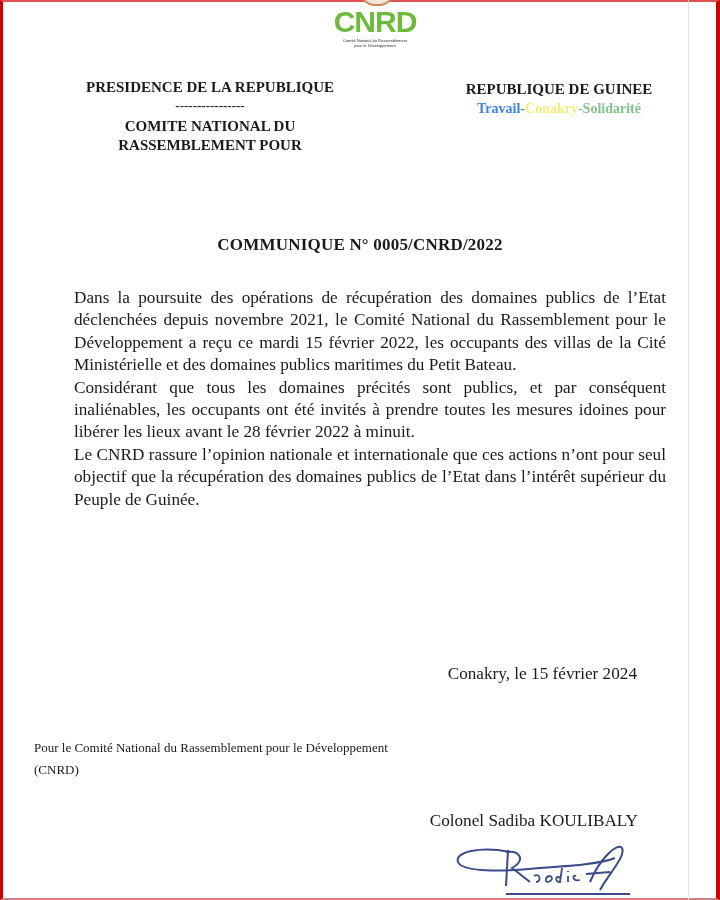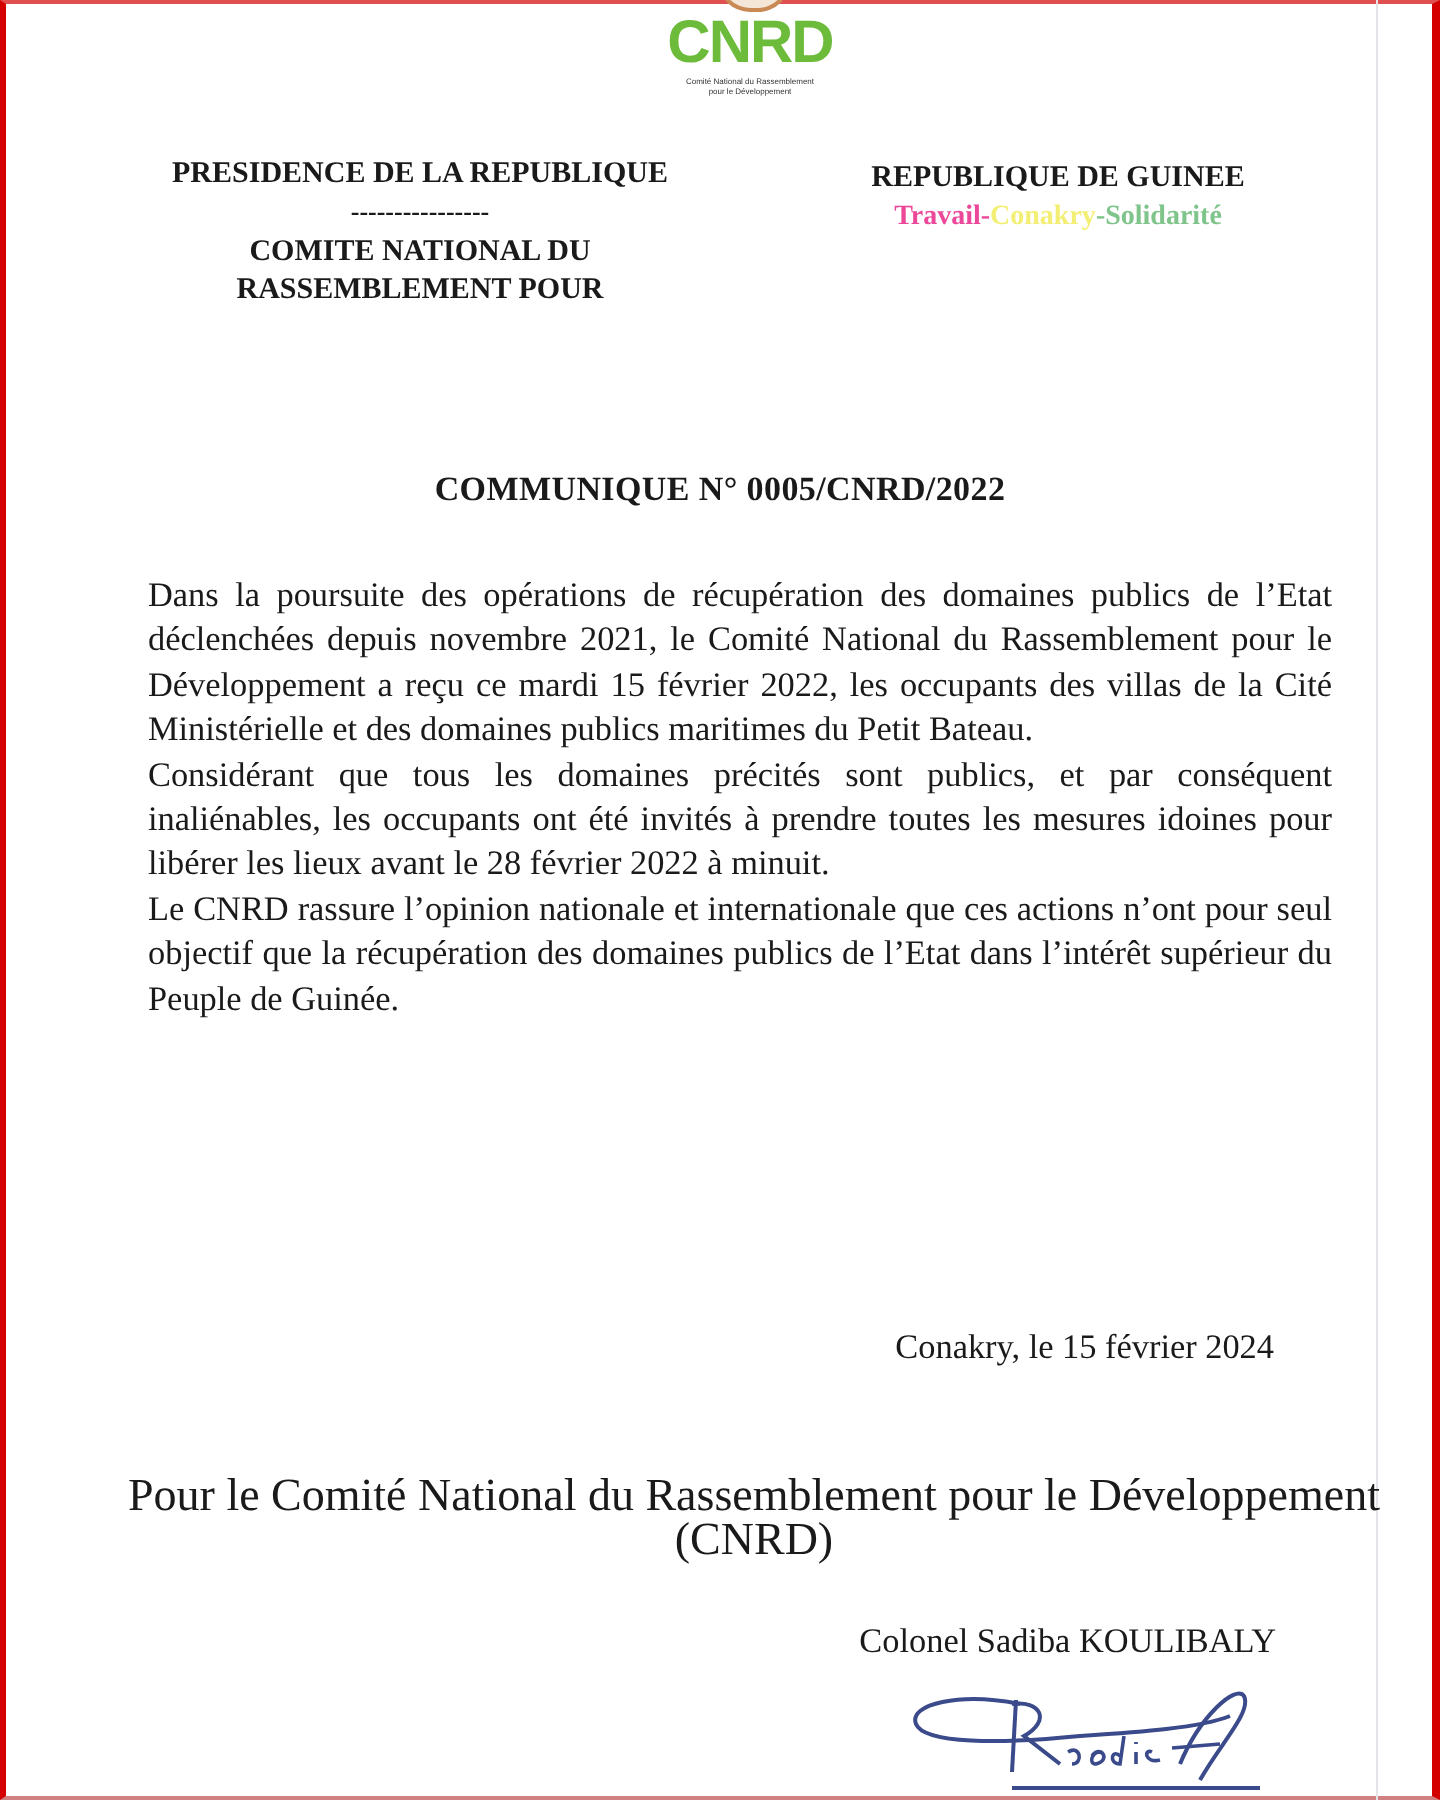--- a/index.html
+++ b/index.html
@@ -39,43 +39,43 @@
       position: absolute; left: 20px; top: 38px; width: 66px;
       font-family: "Liberation Sans", sans-serif; font-size: 4px; line-height: 5px;
       color: #333; text-align: center;
     }
     .left-head {
       position: absolute; left: 60px; top: 78px; width: 300px;
       text-align: center; font-weight: bold; font-size: 15px; line-height: 19px;
     }
     .left-head .dashes { letter-spacing: 0px; font-size: 13px; line-height: 14px; margin: 2px 0 4px; }
     .right-head {
-      position: absolute; left: 414px; top: 80px; width: 230px;
+      position: absolute; left: 444px; top: 80px; width: 230px;
       text-align: center; font-weight: bold; font-size: 15px; line-height: 19px;
     }
     .motto { font-size: 14px; }
-    .motto .m1 { color: #ec4899; margin-top: 36px; }
+    .motto .m1 { color: #3b82f6; margin-top: 36px; }
     .motto .m2 { color: #f3ef75; }
     .motto .m3 { color: #7fc48a; }
     .title {
       position: absolute; left: 0; top: 235px; width: 720px; text-align: center;
       font-weight: bold; font-size: 17px; letter-spacing: 0.2px;
     }
     .body {
       position: absolute; left: 74px; top: 287px; width: 592px;
       font-size: 17.2px; line-height: 22.4px; text-align: justify;
     }
     .body p { margin: 0; }
     .date {
       position: absolute; right: 83px; top: 664px;
       font-size: 17.2px;
     }
     .for-line {
-      position: absolute; left: 0; top: 737px; width: 720px; text-align: center;
-      font-size: 23px; line-height: 22px;
+      position: absolute; left: 0; top: 737px; width: 720px; text-align: left;
+      font-size: 13px; line-height: 22px;
     }
     .for-line div { margin-left: 34px; }
     .signer {
       position: absolute; right: 82px; top: 811px; font-size: 17.2px;
     }
     .signature { position: absolute; left: 450px; top: 838px; width: 190px; height: 60px; }
   </style>
 </head>
 <body>
 

